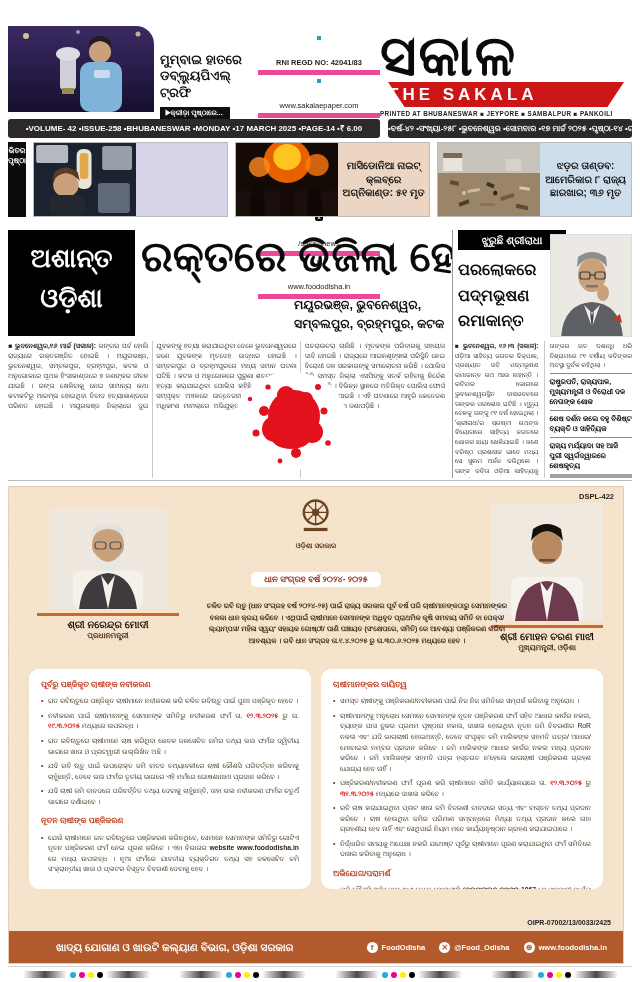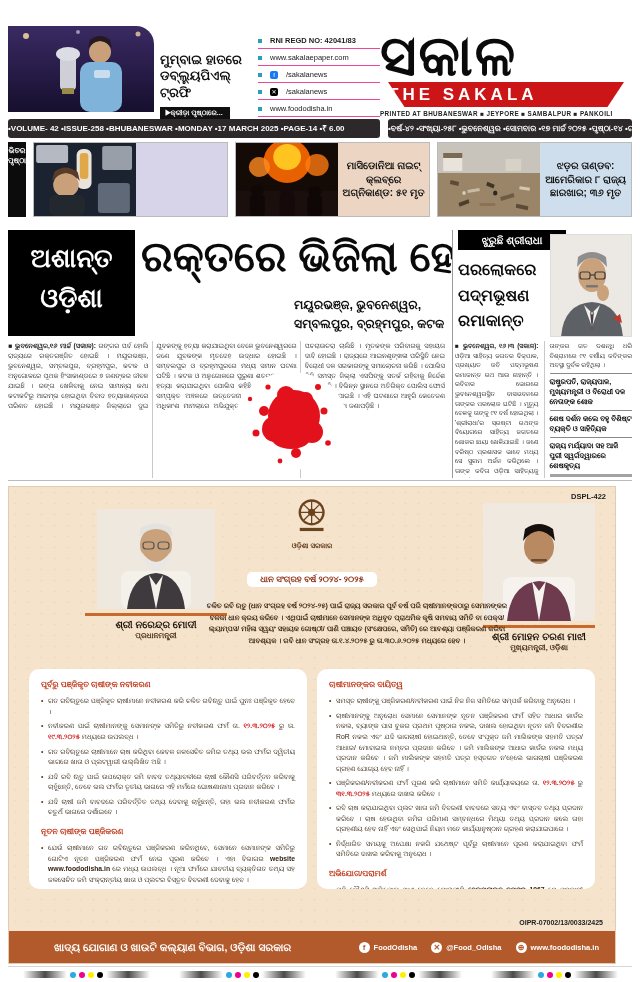--- a/index.html
+++ b/index.html
@@ -9,35 +9,35 @@
     background:#ffffff; overflow:hidden;
     font-family:"Liberation Sans", sans-serif; color:#111;
   }
   
   .masthead { position:absolute; top:26px; left:8px; right:8px; height:92px; display:flex; }
   .mh-photo { position:relative; width:146px; height:86px; border-radius:0 18px 0 0; overflow:hidden; flex:none; }
   .mh-teaser { width:104px; flex:none; padding:26px 2px 0 6px; }
   .mh-teaser-title { font-size:13px; font-weight:bold; line-height:1.25; color:#0d0d0d; }
   .mh-teaser-link { display:inline-block; margin-top:3px; background:#101010; color:#fff; font-size:7px; font-weight:bold; padding:2px 7px 2px 5px; }
   .mh-contacts { width:122px; flex:none; padding-top:6px; }
-  .contact-row { display:flex; align-items:center; gap:8px; border-bottom:1px solid #ec4899; padding:4px 0 3px 0; font-size:7.5px; color:#222; white-space:nowrap; overflow:hidden; }
+  .contact-row { display:flex; align-items:center; gap:18px; border-bottom:5px solid #ec4899; padding:4px 0 3px 0; font-size:7.5px; color:#222; white-space:nowrap; overflow:hidden;flex-direction:column; }
   .contact-row .sq { width:4px; height:4px; background:#2a9fbc; flex:none; }
   .contact-row.bold { font-weight:bold; }
   .mini-ic { display:inline-flex; align-items:center; justify-content:center; width:8px; height:8px; font-size:6px; color:#fff; border-radius:2px; flex:none; }
   .mini-ic.fb { background:#1877f2; }
   .mini-ic.xx { background:#000; }
   .mh-logo { flex:1; padding-top:0; }
   .logo-odia { font-size:56px; font-weight:900; line-height:60px; letter-spacing:2px; color:#0a0a0a; white-space:nowrap; overflow:hidden; }
   .logo-ribbon { margin:0 auto; margin-top:-4px; width:236px; height:25px; background:#cc1517;
     clip-path:polygon(0 0,100% 0,93% 100%,7% 100%); color:#fff; font-weight:bold; font-size:17px;
     letter-spacing:4px; line-height:25px; }
   .logo-printed { margin-top:3px; font-size:6.3px; font-weight:bold; color:#222; letter-spacing:.4px; }
   
   .infobar-l, .infobar-r { position:absolute; top:119px; height:19px; background:#2d292a; border-radius:3px;
-    color:#fff; font-size:8px; font-weight:bold; line-height:19px; white-space:nowrap; overflow:hidden; }
+    color:#fff; font-size:8px; font-weight:bold; text-align:center; line-height:19px; white-space:nowrap; overflow:hidden; }
   .infobar-l { left:8px; width:372px; }
   .infobar-r { right:8px; width:244px; }
   
   .strip { position:absolute; top:142px; left:8px; right:8px; height:75px; display:flex; gap:7px; }
   .strip-label { width:18px; flex:none; background:#0c0c0c; color:#fff; font-size:7.5px; font-weight:bold;
     text-align:center; line-height:1.35; word-break:break-all; padding-top:4px; overflow:hidden; }
   .tcard { flex:1; display:flex; border:1px solid #bbb; overflow:hidden; }
   .tcard .timg { width:53%; flex:none; position:relative; }
   .tcard .ttxt { flex:1; display:flex; align-items:center; justify-content:center; text-align:center;
     font-size:10px; font-weight:bold; line-height:1.35; padding:2px 3px; color:#101010; }
@@ -66,38 +66,38 @@
     column-rule:1px solid #c9c9c9; font-size:6.7px; line-height:1.5; text-align:justify; color:#1c1c1c; overflow:hidden; }
   .main-cols p { margin-bottom:3px; }
   .dateline { font-weight:bold; }
   .splatter { position:absolute; left:226px; top:30px; width:114px; height:100px; }
   .rath-cols { position:absolute; left:447px; right:0; top:0; height:137px; display:flex; overflow:hidden; }
   .rcol { width:50%; font-size:6.4px; line-height:1.5; text-align:justify; color:#1c1c1c; overflow:hidden; }
   .rcol.second { border-left:1px solid #c9c9c9; padding-left:5px; }
   .rcol.first { padding-right:5px; }
   .subhead-sep { font-size:7.2px; font-weight:bold; text-align:left; line-height:1.4; padding:3px 0;
     border-top:1px solid #8a8a8a; color:#000; }
-  .subhead-sep.last { border-bottom:3px solid #a3a3a3; margin-bottom:21px; }
+  .subhead-sep.last { border-bottom:6px solid #a3a3a3; margin-bottom:21px; }
   .rule { position:absolute; top:480px; left:8px; right:8px; border-top:1px solid #bbb; }
   
-  .ad { position:absolute; top:486px; left:8px; right:24px; height:478px; background:#f5e3cc; border:1px solid #e0cdb2;
+  .ad { position:absolute; top:486px; left:8px; right:16px; height:478px; background:#f5e3cc; border:1px solid #e0cdb2;
     background-image:radial-gradient(#eedbc0 1px, transparent 1.3px); background-size:13px 11px; overflow:hidden; }
   .dspl { position:absolute; top:5px; right:9px; font-size:7.5px; font-weight:bold; color:#222; }
   .emblem-wrap { position:absolute; top:8px; left:50%; transform:translateX(-50%); text-align:center; }
   .emblem-cap { font-size:7px; font-weight:bold; color:#5a3414; margin-top:1px; }
   .banner-wrap { position:absolute; top:62px; left:0; right:0; text-align:center; }
   .ad-banner { display:inline-block; background:#d04a28; color:#fff; font-size:16px; font-weight:bold;
     padding:6px 22px; border-radius:17px; box-shadow:0 1px 0 #a83a1e; }
   .ad-year { display:inline-block; margin-top:5px; background:#fff; color:#8d2d12; font-size:8.5px; font-weight:bold;
     padding:2px 13px; border-radius:5px; }
   .fig { position:absolute; text-align:center; }
   .fig .fimg { border-bottom:3px solid #c96a2d; overflow:hidden; }
   .fig .fname { margin-top:3px; font-size:10px; font-weight:bold; color:#1d1207; }
   .fig .ftitle { font-size:7.5px; font-weight:bold; color:#4a2c14; }
-  .pm-fig { left:28px; top:22px; width:142px;margin-left:48px; }
+  .pm-fig { left:28px; top:22px; width:142px; }
   .cm-fig { right:20px; top:16px; width:112px; }
   .ad-intro { position:absolute; left:196px; top:113px; width:304px; font-size:7px; line-height:1.65;
     text-align:center; color:#40270f; font-weight:bold; }
   .ad-boxes { position:absolute; left:20px; right:20px; top:182px; bottom:74px; display:flex; gap:10px; }
   .ad-box { flex:1; background:#fff; border-radius:10px; padding:10px 12px; font-size:6.8px; line-height:1.55;
     color:#33230f; overflow:hidden; }
   .ad-box h4 { color:#bf3a1c; font-size:8px; margin:0 0 5px 0; }
   .ad-box h4.mt { margin-top:8px; }
   .ad-li { position:relative; padding-left:7px; margin-bottom:4px; text-align:justify; }
   .ad-li::before { content:"•"; position:absolute; left:0; top:0; color:#6b3a10; font-weight:bold; }

